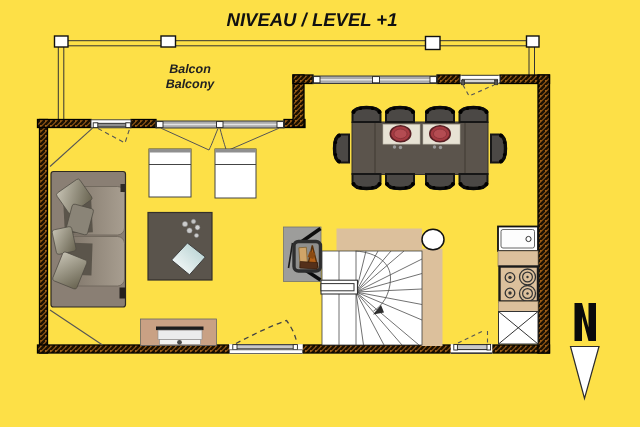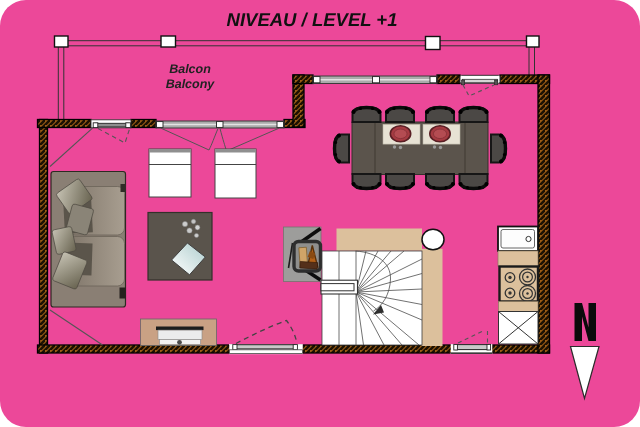--- a/index.html
+++ b/index.html
@@ -1,16 +1,16 @@
 <!DOCTYPE html>
 <html><head>
 <meta charset="utf-8">
 <style>
   html,body{margin:0;padding:0;background:#ffffff;}
-  #plan{position:relative;width:640px;height:427px;background:#ec4899;font-family:"Liberation Sans", sans-serif;-webkit-font-smoothing:antialiased;text-rendering:geometricPrecision;border-radius:26px;}
+  #plan{position:relative;width:640px;height:427px;background:#fde047;font-family:"Liberation Sans", sans-serif;-webkit-font-smoothing:antialiased;text-rendering:geometricPrecision;}
   svg{position:absolute;left:0;top:0;}
 </style>
 </head>
 <body>
 <div id="plan">
 <svg width="640" height="427" viewBox="0 0 640 427">
 <defs>
   <pattern id="hatch" width="5" height="5" patternUnits="userSpaceOnUse">
     <rect width="5" height="5" fill="#9a5c15"></rect>
     <path d="M-1,6 L6,-1 M-1,11 L11,-1" stroke="#1c1102" stroke-width="2.6" fill="none"></path>

